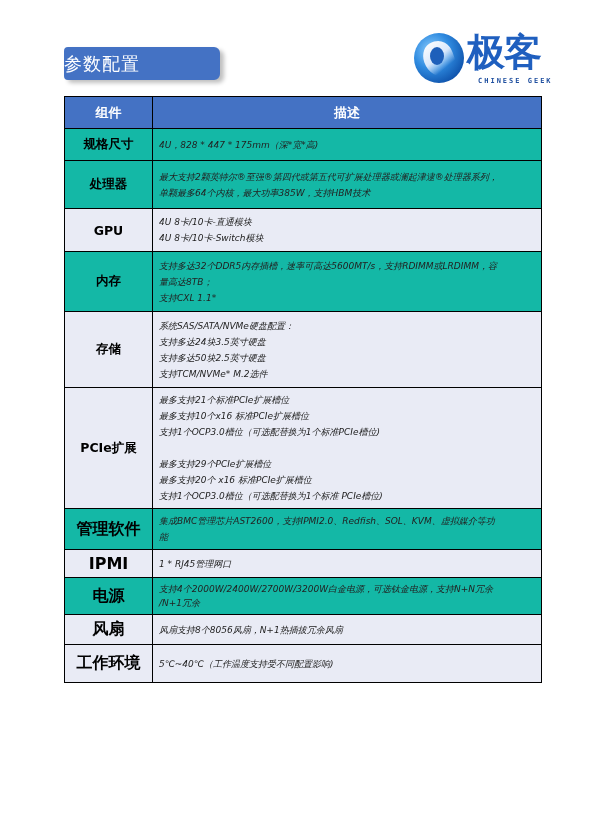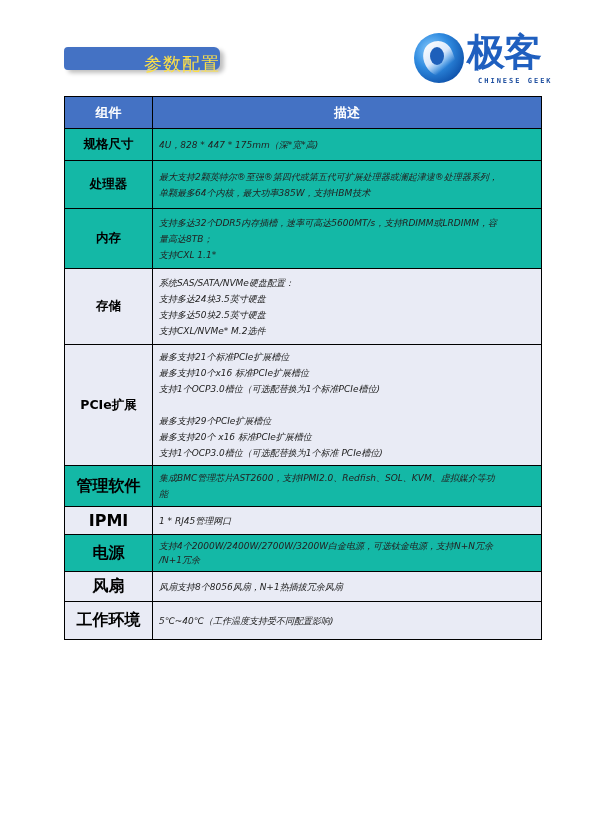--- a/index.html
+++ b/index.html
@@ -1,25 +1,25 @@
 <!DOCTYPE html>
 <html><head>
   <meta charset="utf-8">
   <style>
     html, body { margin: 0; padding: 0; }
     body {
       width: 610px; height: 820px; background: #ffffff; position: relative;
       font-family: "DejaVu Sans", "Liberation Sans", sans-serif; overflow: hidden;
     }
     .banner {
-      position: absolute; left: 64px; top: 47px; width: 156px; height: 23px;
+      position: absolute; left: 64px; top: 47px; width: 156px; height: 33px;
       background: #4472c4; border-radius: 4px 6px 6px 4px;
       box-shadow: 4px 3px 4px rgba(0,0,0,0.25);
-      color: #fde047; font-size: 18px; line-height: 33px;
-      text-align: right; letter-spacing: 1px;
+      color: #ffffff; font-size: 18px; line-height: 33px;
+      text-align: left; letter-spacing: 1px;
     }
     .logo { position: absolute; left: 414px; top: 27px; width: 140px; height: 62px; }
     .logo-circle {
       position: absolute; left: 0; top: 6px; width: 50px; height: 50px; border-radius: 50%;
       background: radial-gradient(circle at 35% 35%, #8fd0ff 0%, #2f8be0 40%, #0d4fa8 80%, #0a3b86 100%);
       overflow: hidden;
     }
     .logo-circle .swirl {
       position: absolute; left: 10px; top: 8px; width: 30px; height: 36px;
       border-radius: 50% 50% 40% 60%;
@@ -93,35 +93,42 @@
         <span class="line">4U，828 * 447 * 175mm（深*宽*高)</span>
       </td>
     </tr>
     <tr class="white" style="height:48px">
       <td class="name fs-big">处理器</td>
       <td class="desc">
         <span class="line">最大支持2颗英特尔®至强®第四代或第五代可扩展处理器或澜起津逮®处理器系列，</span>
         <span class="line">单颗最多64个内核，最大功率385W，支持HBM技术</span>
       </td>
     </tr>
+    <tr class="shade" style="height:43px">
+      <td class="name fs-big">GPU</td>
+      <td class="desc">
+        <span class="line">4U 8卡/10卡-直通模块</span>
+        <span class="line">4U 8卡/10卡-Switch模块</span>
+      </td>
+    </tr>
     <tr class="white" style="height:60px">
       <td class="name fs-big">内存</td>
       <td class="desc">
         <span class="line">支持多达32个DDR5内存插槽，速率可高达5600MT/s，支持RDIMM或LRDIMM，容</span>
         <span class="line">量高达8TB；</span>
         <span class="line">支持CXL 1.1*</span>
       </td>
     </tr>
     <tr class="shade" style="height:76px">
       <td class="name fs-big">存储</td>
       <td class="desc">
         <span class="line">系统SAS/SATA/NVMe硬盘配置：</span>
         <span class="line">支持多达24块3.5英寸硬盘</span>
         <span class="line">支持多达50块2.5英寸硬盘</span>
-        <span class="line">支持CXL/NVMe* M.2选件</span>
+        <span class="line">支持TCM/NVMe* M.2选件</span>
       </td>
     </tr>
     <tr class="shade" style="height:115px">
       <td class="name fs-big">PCIe扩展</td>
       <td class="desc">
         <span class="line">最多支持21个标准PCIe扩展槽位</span>
         <span class="line">最多支持10个x16 标准PCIe扩展槽位</span>
         <span class="line">支持1个OCP3.0槽位（可选配替换为1个标准PCIe槽位)</span>
         <span class="line blank"></span>
         <span class="line">最多支持29个PCIe扩展槽位</span>

